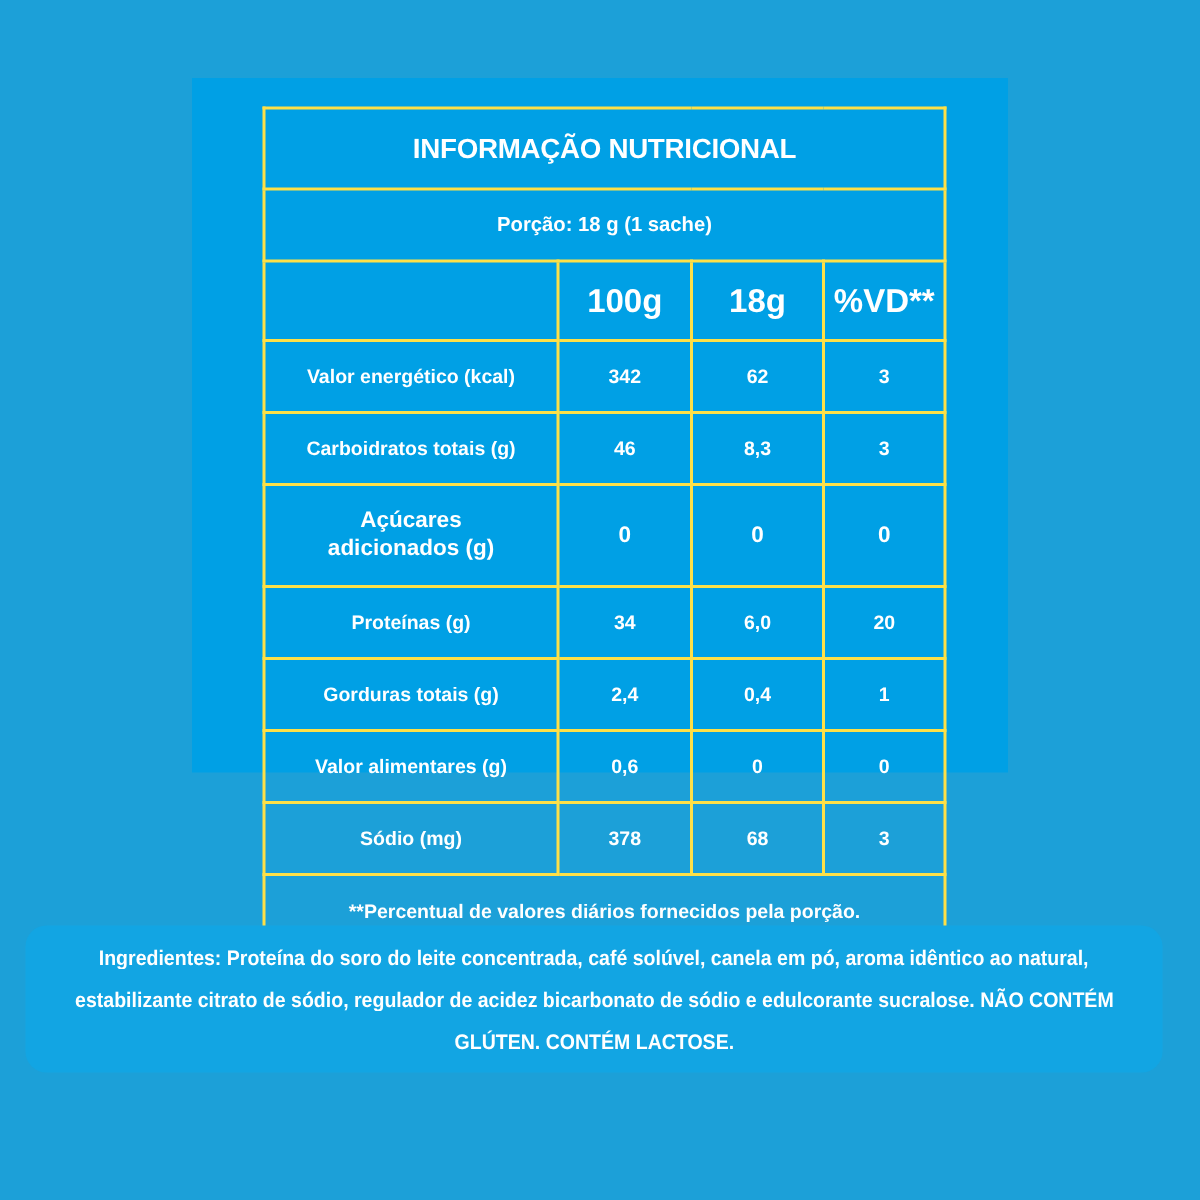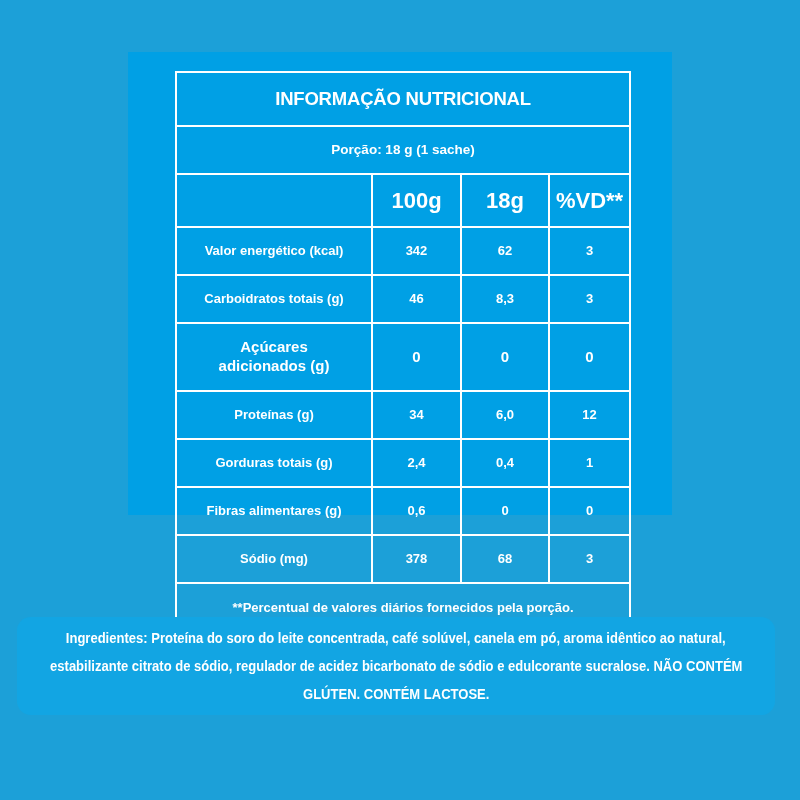--- a/index.html
+++ b/index.html
@@ -17,21 +17,21 @@
     background:#00a0e5;
   }
 
   table.nutri{
     position:absolute;left:175px;top:71px;
     width:454px;height:426px;
     border-collapse:collapse;table-layout:fixed;
     color:#ffffff;font-weight:bold;
   }
   .nutri td{
-    border:2px solid #ffffff;
+    border:2px solid #fde047;
     text-align:center;vertical-align:middle;
     padding:12px 2px;line-height:1.15;
   }
   .title-row td{font-size:18.5px;height:28px;letter-spacing:-0.2px;}
   .portion-row td{font-size:13.5px;height:22px;}
   .colhead-row td{font-size:22px;height:27px;}
   .row-s td{font-size:13px;height:22px;}
   .row-d td{font-size:15px;height:42px;}
   .foot-row td{font-size:13px;height:25px;}
   .blk{display:block;line-height:1.25;}
@@ -94,30 +94,30 @@
           <span class="blk">adicionados (g)</span>
         </td>
         <td>0</td>
         <td>0</td>
         <td>0</td>
       </tr>
       <tr class="row-s">
         <td>Proteínas (g)</td>
         <td>34</td>
         <td>6,0</td>
-        <td>12</td>
+        <td>20</td>
       </tr>
       <tr class="row-s">
         <td>Gorduras totais (g)</td>
         <td>2,4</td>
         <td>0,4</td>
         <td>1</td>
       </tr>
       <tr class="row-s">
-        <td>Fibras alimentares (g)</td>
+        <td>Valor alimentares (g)</td>
         <td>0,6</td>
         <td>0</td>
         <td>0</td>
       </tr>
       <tr class="row-s">
         <td>Sódio (mg)</td>
         <td>378</td>
         <td>68</td>
         <td>3</td>
       </tr>

